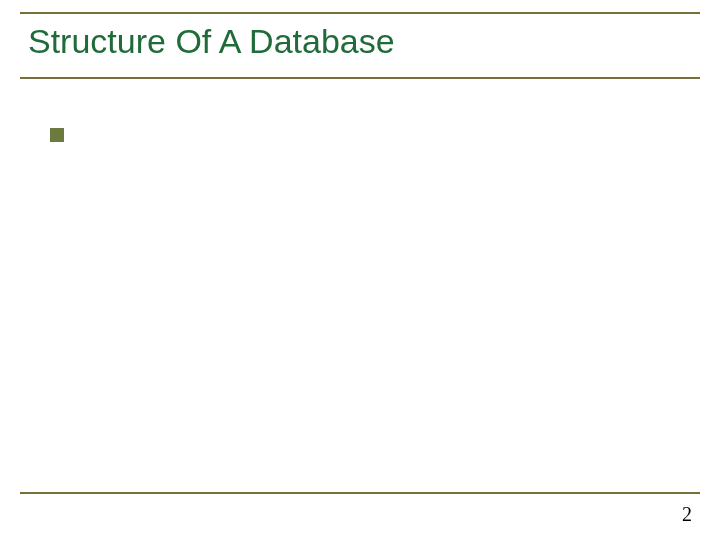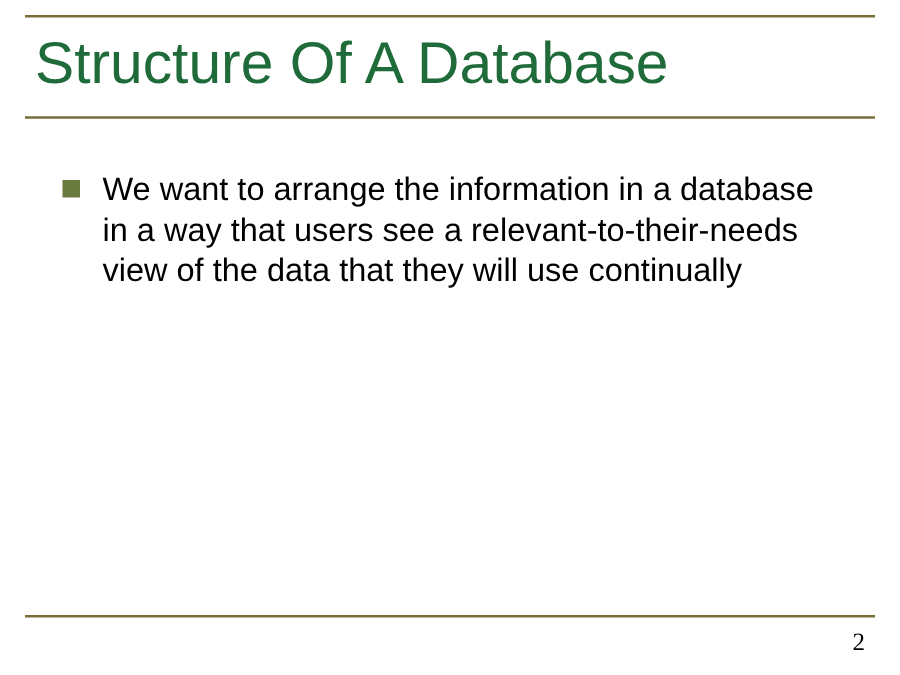--- a/index.html
+++ b/index.html
@@ -17,21 +17,21 @@
     padding: 12px 20px 20px 20px;
     position: relative;
   }
   .title-block {
     border-top: 2px solid #7a6f3a;
     border-bottom: 2px solid #7a6f3a;
     padding: 8px 0 16px 8px;
     margin-bottom: 40px;
   }
   .title {
-    font-size: 47px;
+    font-size: 34px;
     color: #1f6b3a;
     font-weight: normal;
     letter-spacing: 0px;
   }
   .body {
     padding: 0 10px 0 30px;
   }
   .bullet-row {
     display: flex;
     align-items: flex-start;
@@ -72,19 +72,18 @@
 
 <div class="slide">
   <div class="tick"></div>
   <div class="title-block">
     <h1 class="title">Structure Of A Database</h1>
   </div>
 
   <div class="body">
     <div class="bullet-row">
       <div class="bullet-icon"></div>
-      <div class="bullet-text">We want to arrange the information in a database in a way that users see a relevant-to-their-needs view of the data that they will use continually</div>
     </div>
   </div>
 
   <div class="footer-line"></div>
   <div class="page-number">2</div>
 </div>
 
 </body></html>

